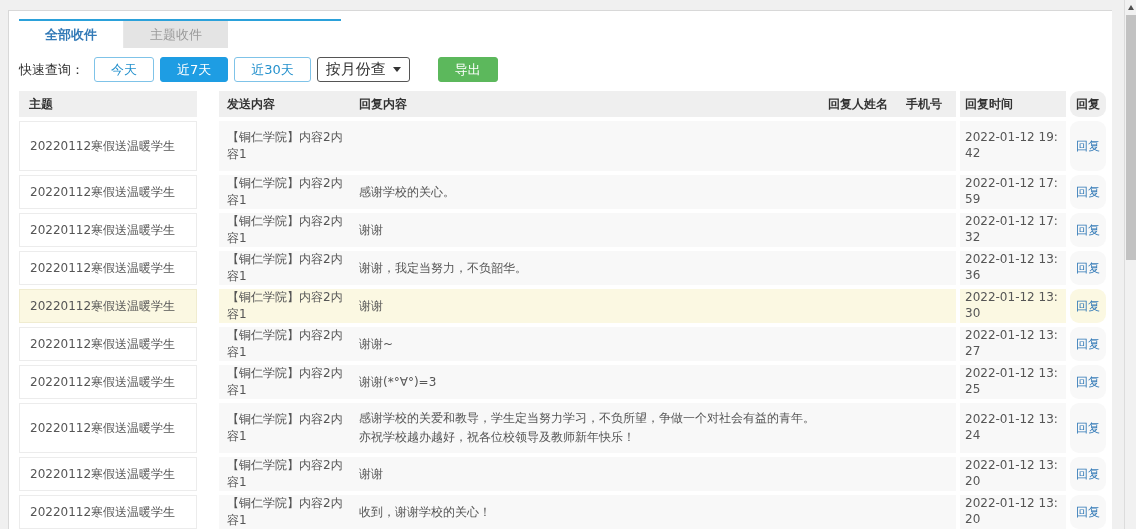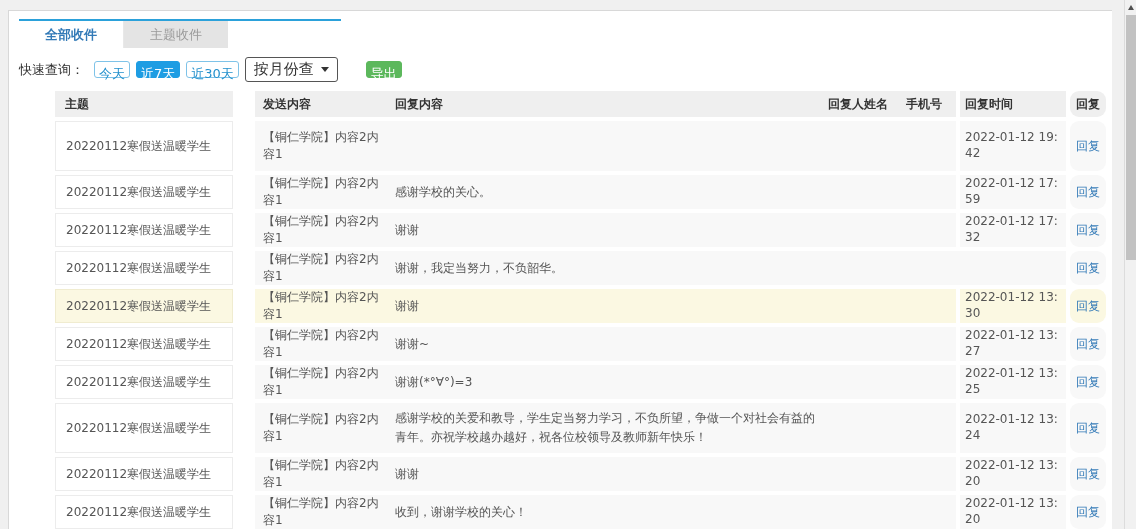--- a/index.html
+++ b/index.html
@@ -13,33 +13,33 @@
     padding:8px 6px 0 10px;box-sizing:border-box;overflow:hidden;
   }
   
   .tabs{width:322px;border-top:2px solid #2ba1da;display:flex;}
   .tab{height:27px;line-height:27px;width:104px;text-align:center;font-size:13px;cursor:pointer;}
   .tab.active{background:#fff;color:#337ab7;font-weight:bold;border-right:1px solid #e8e8e8;}
   .tab.inactive{background:#e4e4e4;color:#9a9a9a;}
   
   .filterbar{margin-top:9px;display:flex;align-items:center;font-size:13px;color:#333;}
   .filterbar .flabel{margin-right:10px;}
-  .fbtn{height:17px;line-height:23px;padding:0 4px;border-radius:3px;font-size:13px;
+  .fbtn{height:25px;line-height:23px;padding:0 16px;border-radius:3px;font-size:13px;
         box-sizing:border-box;margin-right:6px;cursor:pointer;display:inline-block;}
   .fbtn.outline{background:#fff;border:1px solid #7fc3e8;color:#2591cd;}
   .fbtn.primary{background:#1e9de3;border:1px solid #1e9de3;color:#fff;}
   .fselect{height:25px;line-height:23px;border:1px solid #555;border-radius:3px;background:#fff;
            color:#333;padding:0 8px;display:inline-flex;align-items:center;gap:7px;
            font-size:15px;box-sizing:border-box;margin-right:10px;cursor:pointer;}
   .caret{width:0;height:0;border-left:4px solid transparent;border-right:4px solid transparent;
          border-top:5px solid #333;display:inline-block;}
   .fbtn.export{background:#5cb85c;border:1px solid #5cb85c;color:#fff;margin-left:18px;}
   
   .tablewrap{margin-top:9px;font-size:12px;}
-  .thead,.trow{display:flex;align-items:center;margin-left:36px;}
+  .thead,.trow{display:flex;align-items:center;}
   .thead{margin-bottom:4px;}
   .trow{margin-bottom:4px;}
   .c-subject{width:178px;box-sizing:border-box;padding:0 10px;flex:none;}
   .c-main{flex:1;display:flex;margin-left:22px;box-sizing:border-box;}
   .c-send{width:132px;flex:none;padding:0 6px 0 8px;box-sizing:border-box;}
   .c-reply{flex:1;padding:0 8px;box-sizing:border-box;}
   .c-name{width:78px;flex:none;box-sizing:border-box;}
   .c-phone{width:50px;flex:none;box-sizing:border-box;}
   .c-time{width:106px;flex:none;margin-left:4px;padding:0 5px;box-sizing:border-box;
           word-break:break-all;line-height:1.3;}
@@ -193,20 +193,23 @@
       <div class="c-reply">
               <span>谢谢，我定当努力，不负韶华。</span>
             </div>
       <div class="c-name">
               <span></span>
             </div>
       <div class="c-phone">
               <span></span>
             </div>
     </div>
+    <div class="c-time">
+            <span>2022-01-12 13:36</span>
+          </div>
     <div class="c-replylink">
             <a class="reply-link">回复</a>
           </div>
   </div>
 
   <div class="trow hl">
     <div class="c-subject">
             <span>20220112寒假送温暖学生</span>
           </div>
     <div class="c-main">

